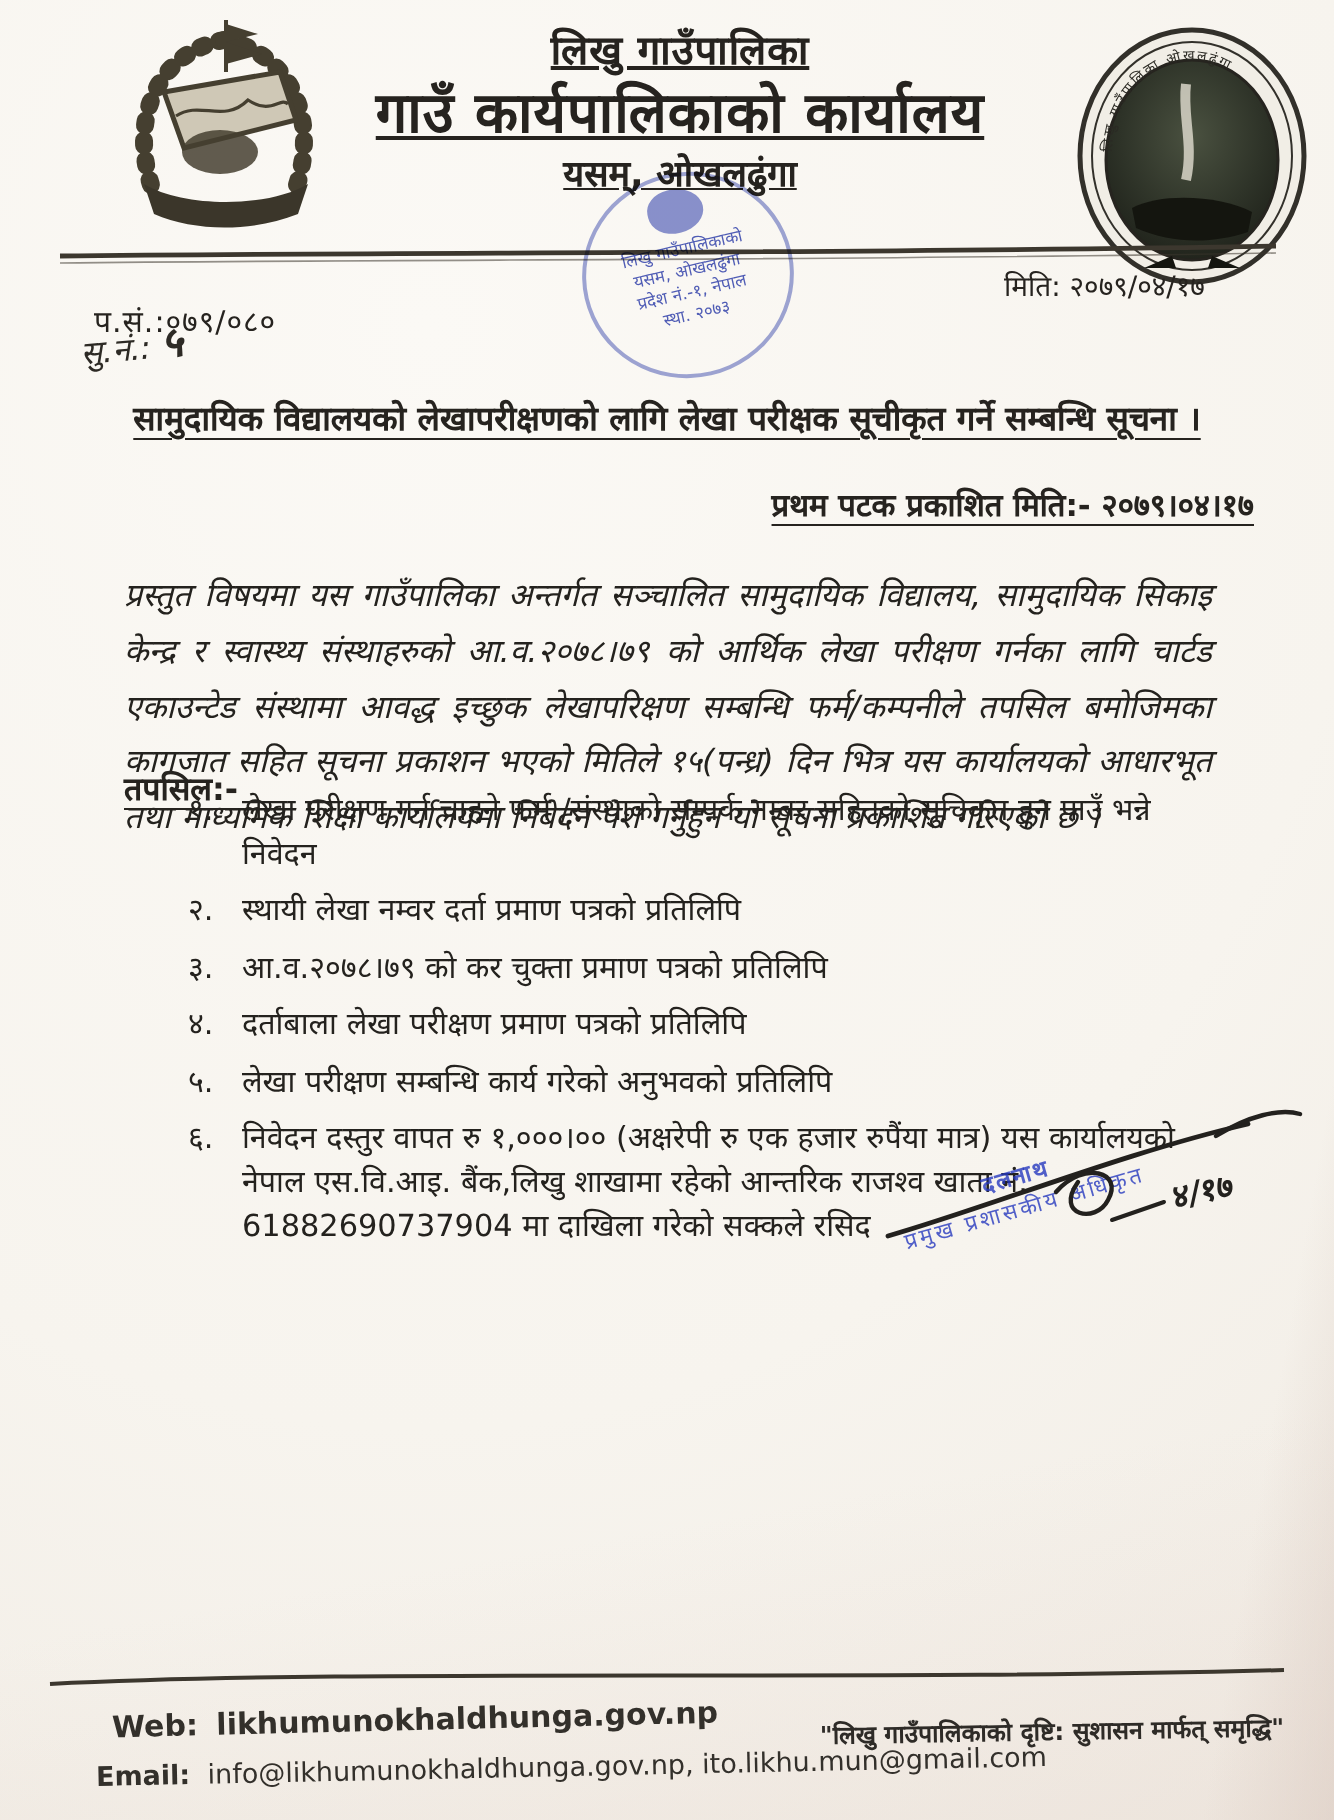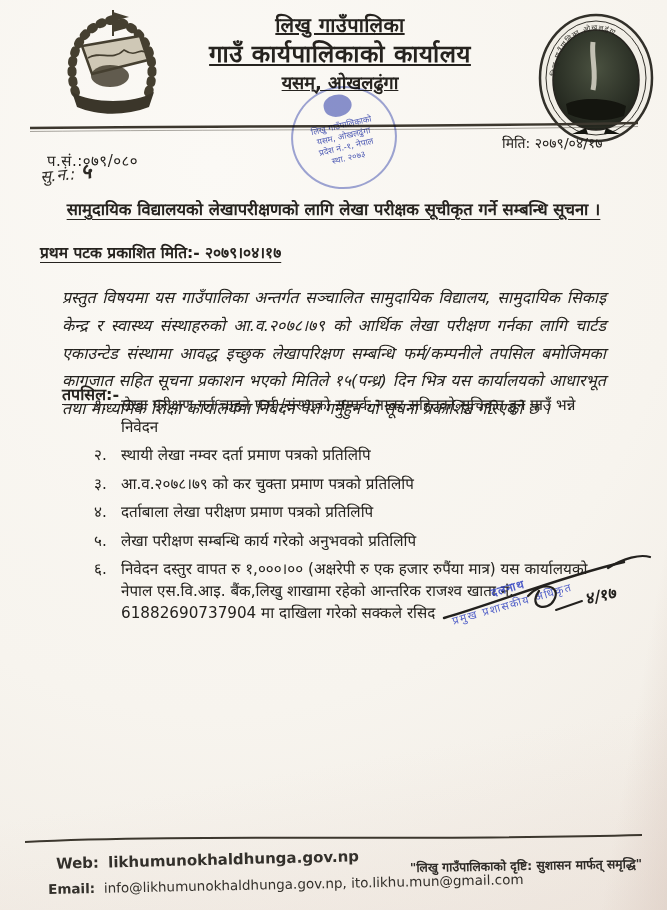--- a/index.html
+++ b/index.html
@@ -16,21 +16,21 @@
       linear-gradient(100deg, rgba(214,196,186,0) 92%, rgba(214,196,186,.45) 100%),
       linear-gradient(170deg, rgba(229,214,205,0) 80%, rgba(229,214,205,.35) 100%),
       radial-gradient(130% 110% at 32% 18%, #fbf9f5 0%, #f7f4ee 55%, #efe9e1 100%);
     overflow:hidden;
   }
   
   .emblem{position:absolute;left:50px;top:6px;width:124px;height:118px;}
   .seal{position:absolute;left:536px;top:12px;width:120px;height:134px;}
   .head-center{position:absolute;left:160px;top:14px;width:360px;text-align:center;line-height:1.18;text-decoration:underline;}
   .org-small{font-size:20px;font-weight:600;letter-spacing:.5px;}
-  .org-main{font-size:24px;font-weight:700;margin-top:2px;letter-spacing:.5px;}
+  .org-main{font-size:28px;font-weight:700;margin-top:2px;letter-spacing:.5px;}
   .addr{font-size:18px;font-weight:700;margin-top:4px;}
   .prov{font-size:18px;font-weight:700;}
   .rule-svg{position:absolute;left:0;top:0;pointer-events:none;}
   
   .stamp-round{
     position:absolute;left:291px;top:86px;width:106px;height:103px;
     border:2px solid rgba(43,60,176,.45);border-radius:50%;
     transform:rotate(-13deg);mix-blend-mode:multiply;z-index:5;
     color:rgba(43,60,176,.82);text-align:center;font-size:8.5px;line-height:1.3;
   }
@@ -40,21 +40,21 @@
   
   .ref-no{position:absolute;left:47px;top:150px;font-size:15px;letter-spacing:.5px;}
   .doc-date{position:absolute;left:502px;top:133px;font-size:14px;}
   .serial{position:absolute;left:40px;top:158px;font-size:16px;transform:rotate(-5deg);
     font-style:italic;color:#2d2a25;}
   .serial .hand-num{font-size:21px;font-weight:700;font-style:italic;letter-spacing:1px;}
   
   .title{position:absolute;left:40px;top:197px;width:587px;text-align:center;
     font-size:16.5px;font-weight:700;}
   .title span, .published span{text-decoration:underline;text-underline-offset:4px;margin-top:12px;}
-  .published{position:absolute;left:40px;top:241px;width:587px;text-align:left;
+  .published{position:absolute;left:40px;top:241px;width:587px;text-align:right;
     font-size:15.5px;font-weight:700;}
   .body-par{position:absolute;left:62px;top:284px;width:544px;
     font-size:16px;line-height:1.74;text-align:justify;color:#24221e;font-style:italic;}
   .tapasil{position:absolute;left:62px;top:383px;font-size:16px;font-weight:700;
     text-decoration:underline;text-underline-offset:4px;}
   .list{position:absolute;left:94px;top:395px;width:516px;}
   .list-item{display:flex;gap:9px;font-size:15.2px;line-height:1.42;margin-bottom:7px;color:#24221e;}
   .list-num{min-width:18px;}
   
   .sig-block{position:absolute;left:438px;top:554px;width:220px;height:95px;z-index:6;}

